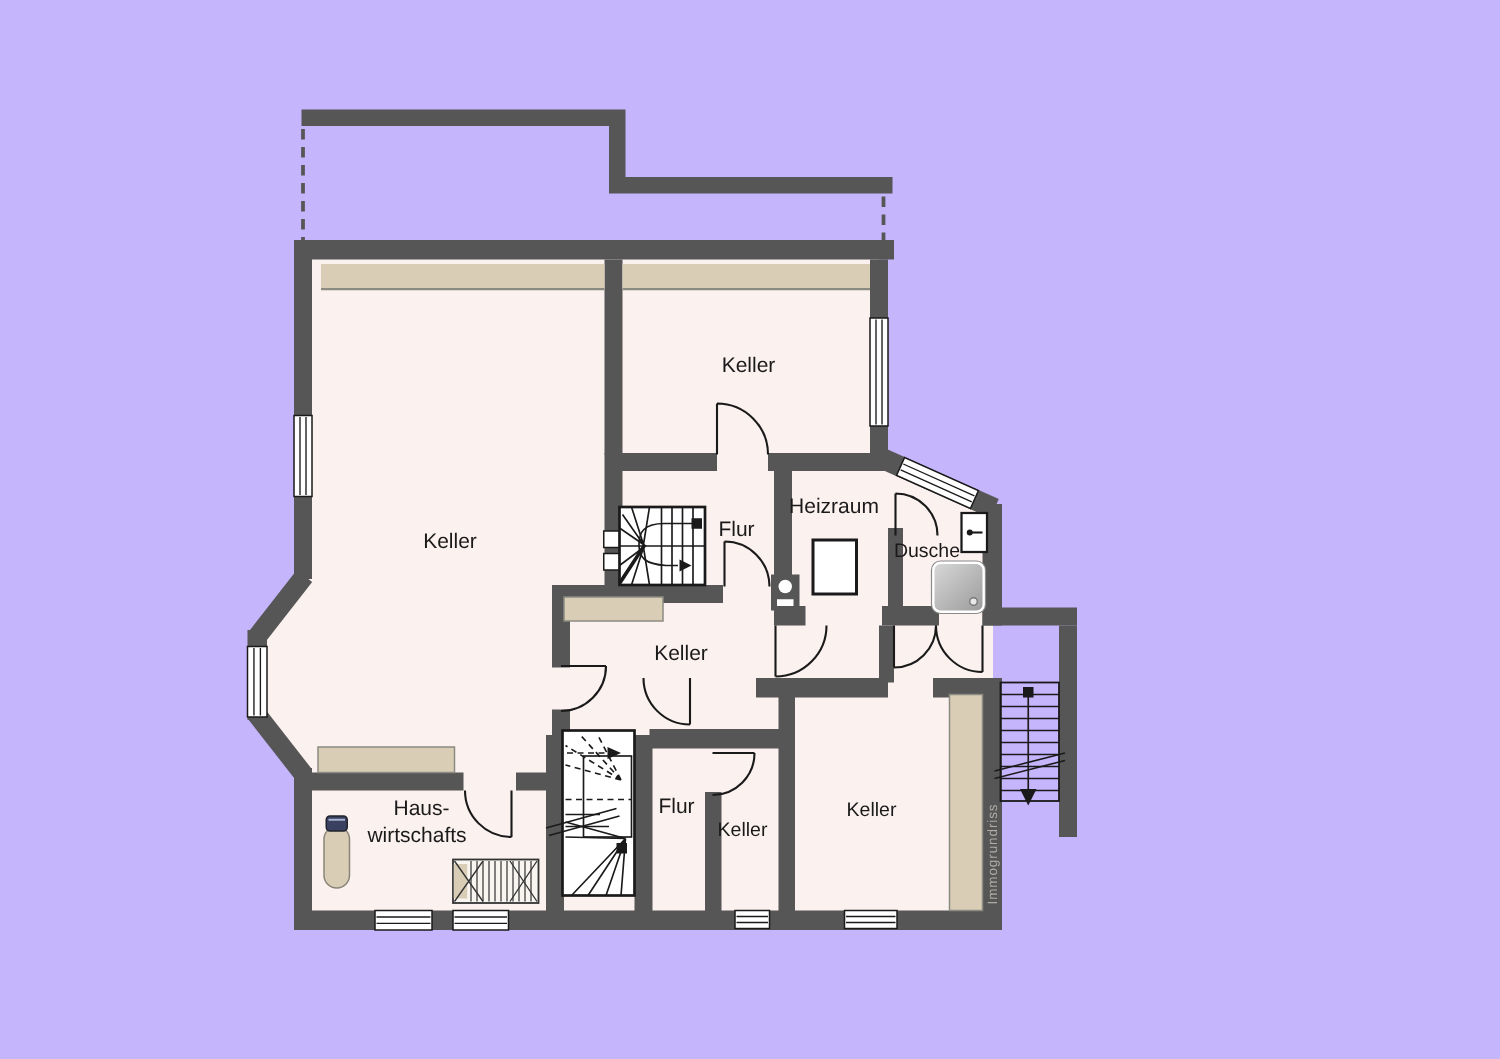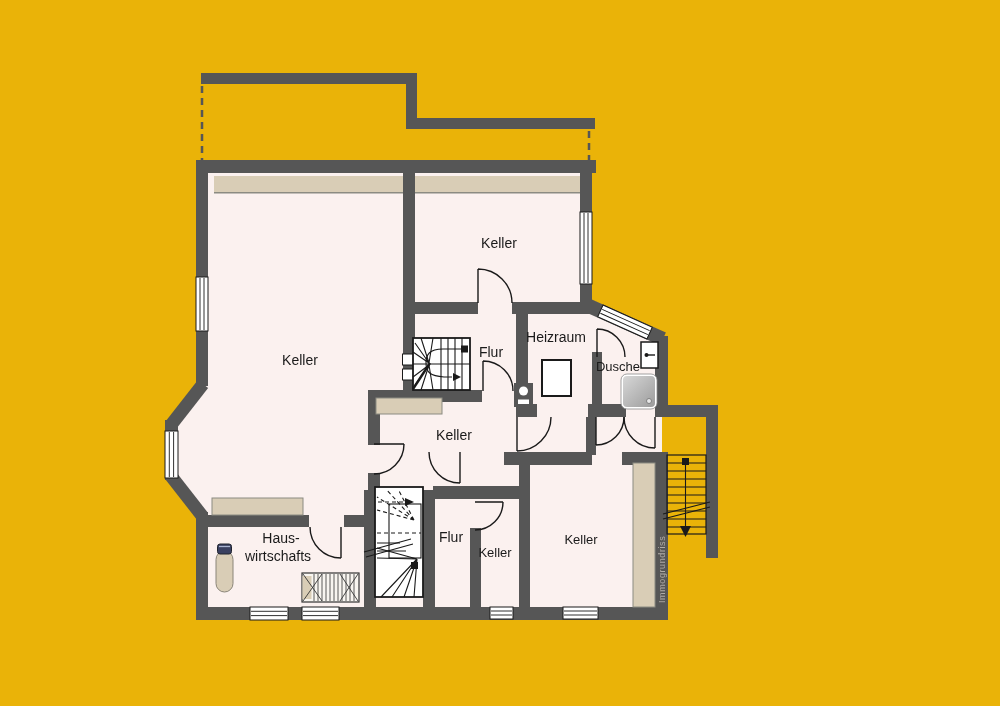--- a/index.html
+++ b/index.html
@@ -4,21 +4,21 @@
 <style>
   :root{
     --wall:#565656;
     --room:#fbf1ef;
     --beige:#d9cdb6;
     --beige-edge:#8b8b82;
     --ink:#1a1a1a;
     --watermark:#b0aba6;
   }
   html,body{margin:0;padding:0;background:#ffffff;}
-  .stage{position:relative;width:1000px;height:706px;background:#eab308;overflow:hidden;
+  .stage{position:relative;width:1000px;height:706px;background:#c4b5fd;overflow:hidden;
          font-family:"Liberation Sans", sans-serif;}
   svg{position:absolute;left:0;top:0;}
   .wall{fill:var(--wall);stroke:none;}
   .wallln{stroke:var(--wall);fill:none;}
   .room-fill{fill:var(--room);stroke:none;}
   .beige{fill:var(--beige);stroke:var(--beige-edge);stroke-width:1;}
   .band{fill:var(--beige);stroke:none;}
   .band-edge{fill:var(--beige-edge);stroke:none;}
   .ln{stroke:var(--ink);fill:none;}
   .thin{stroke-width:1.1;}

